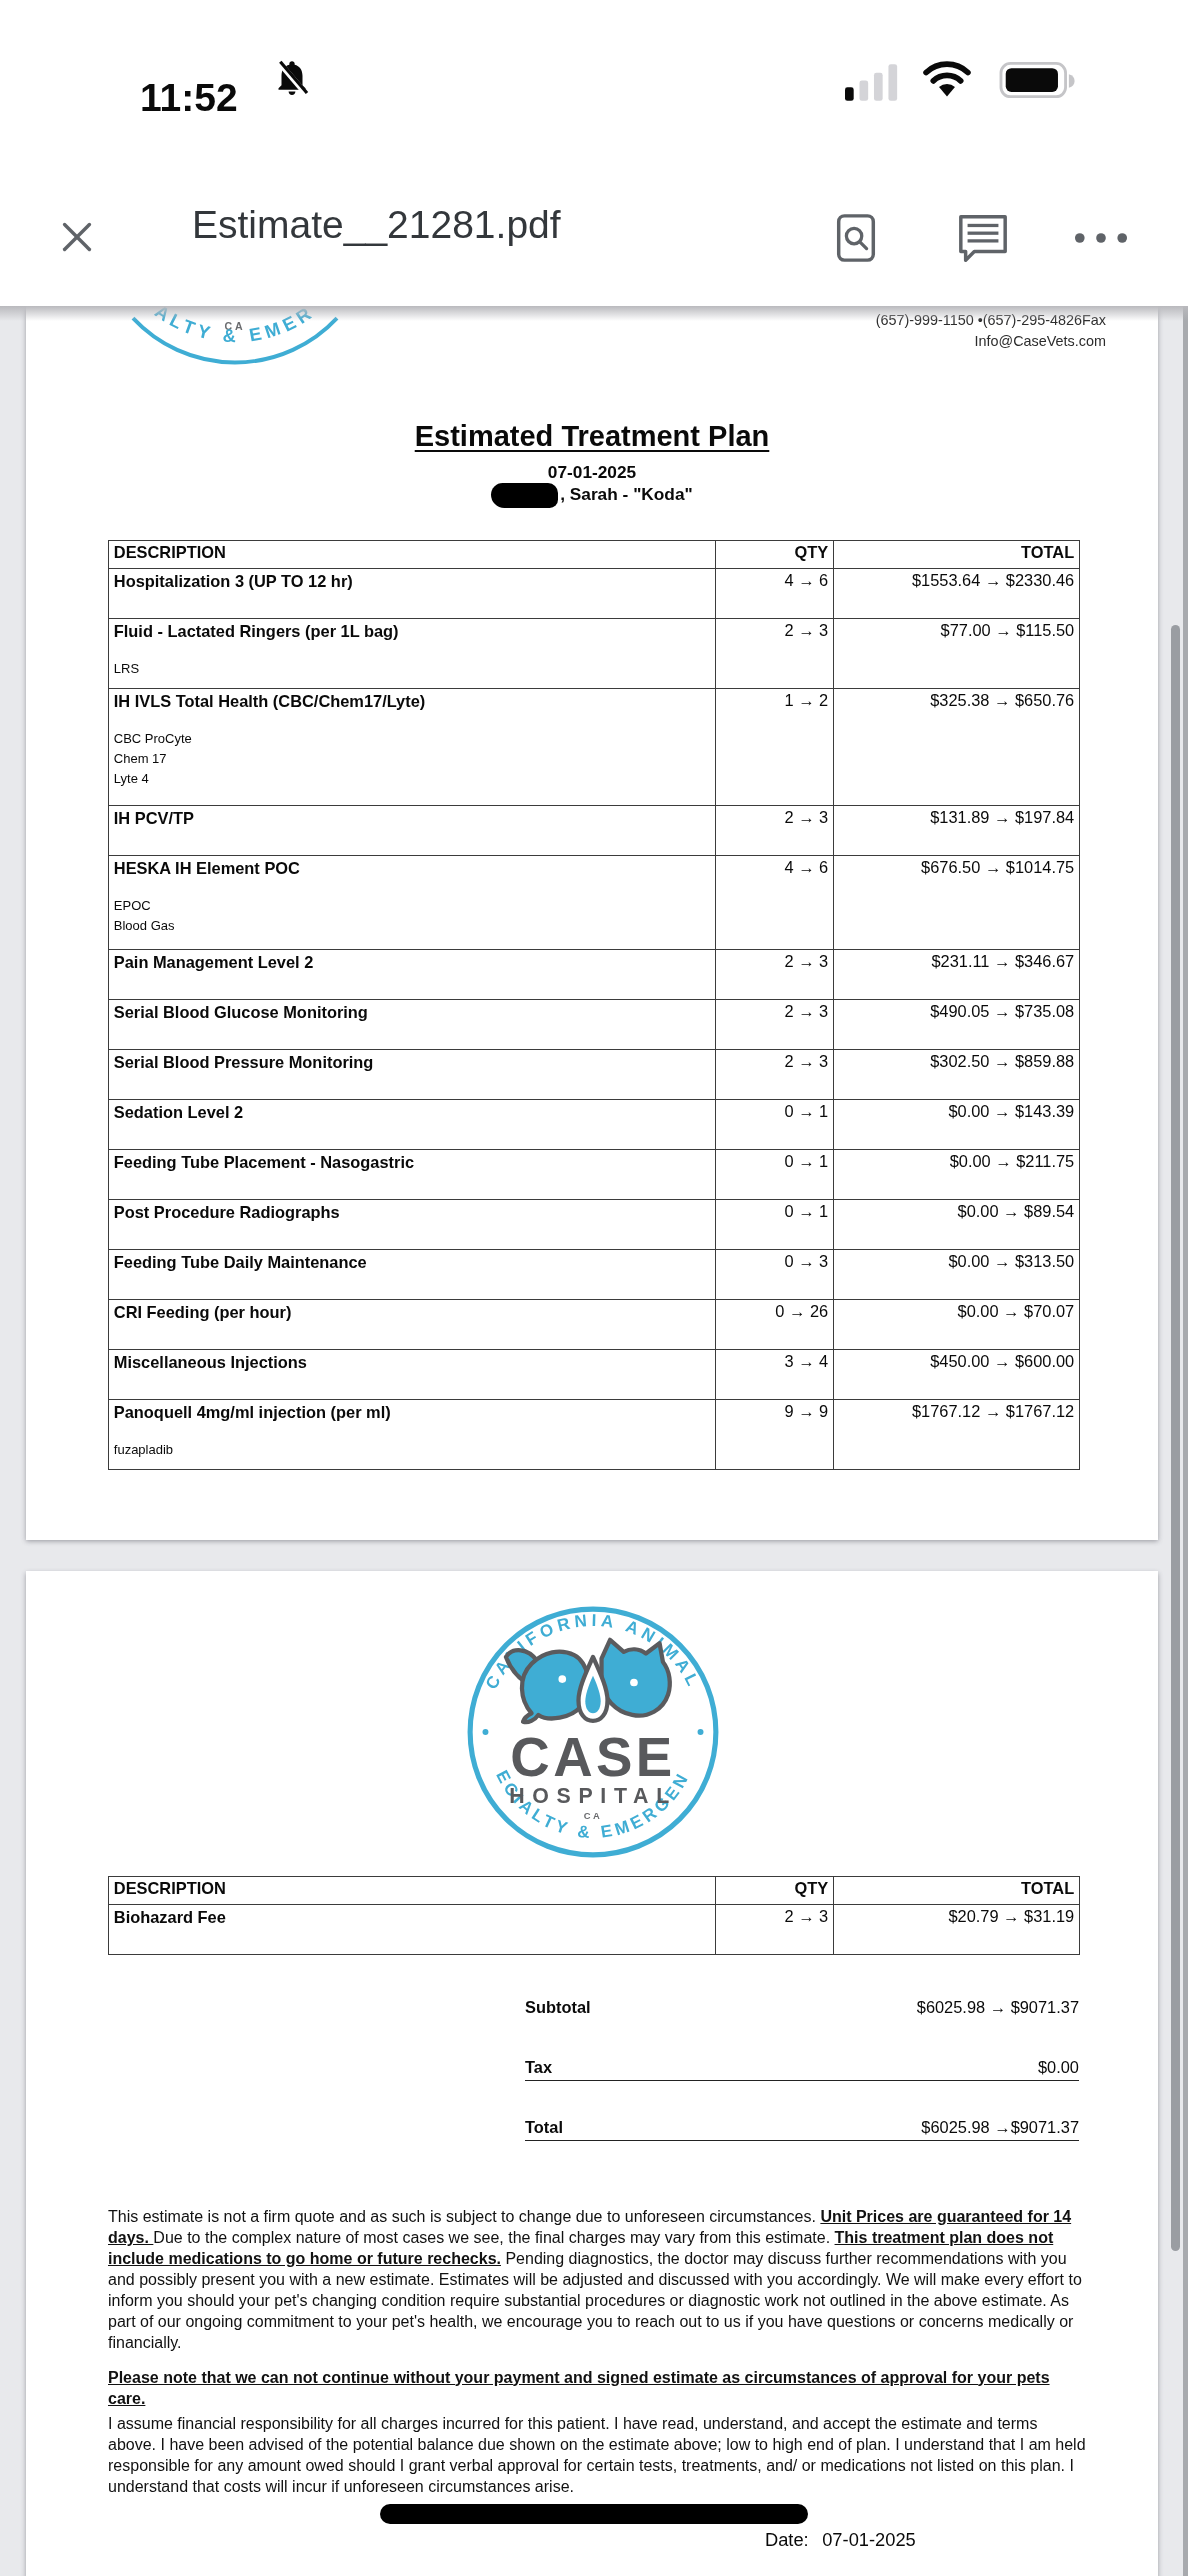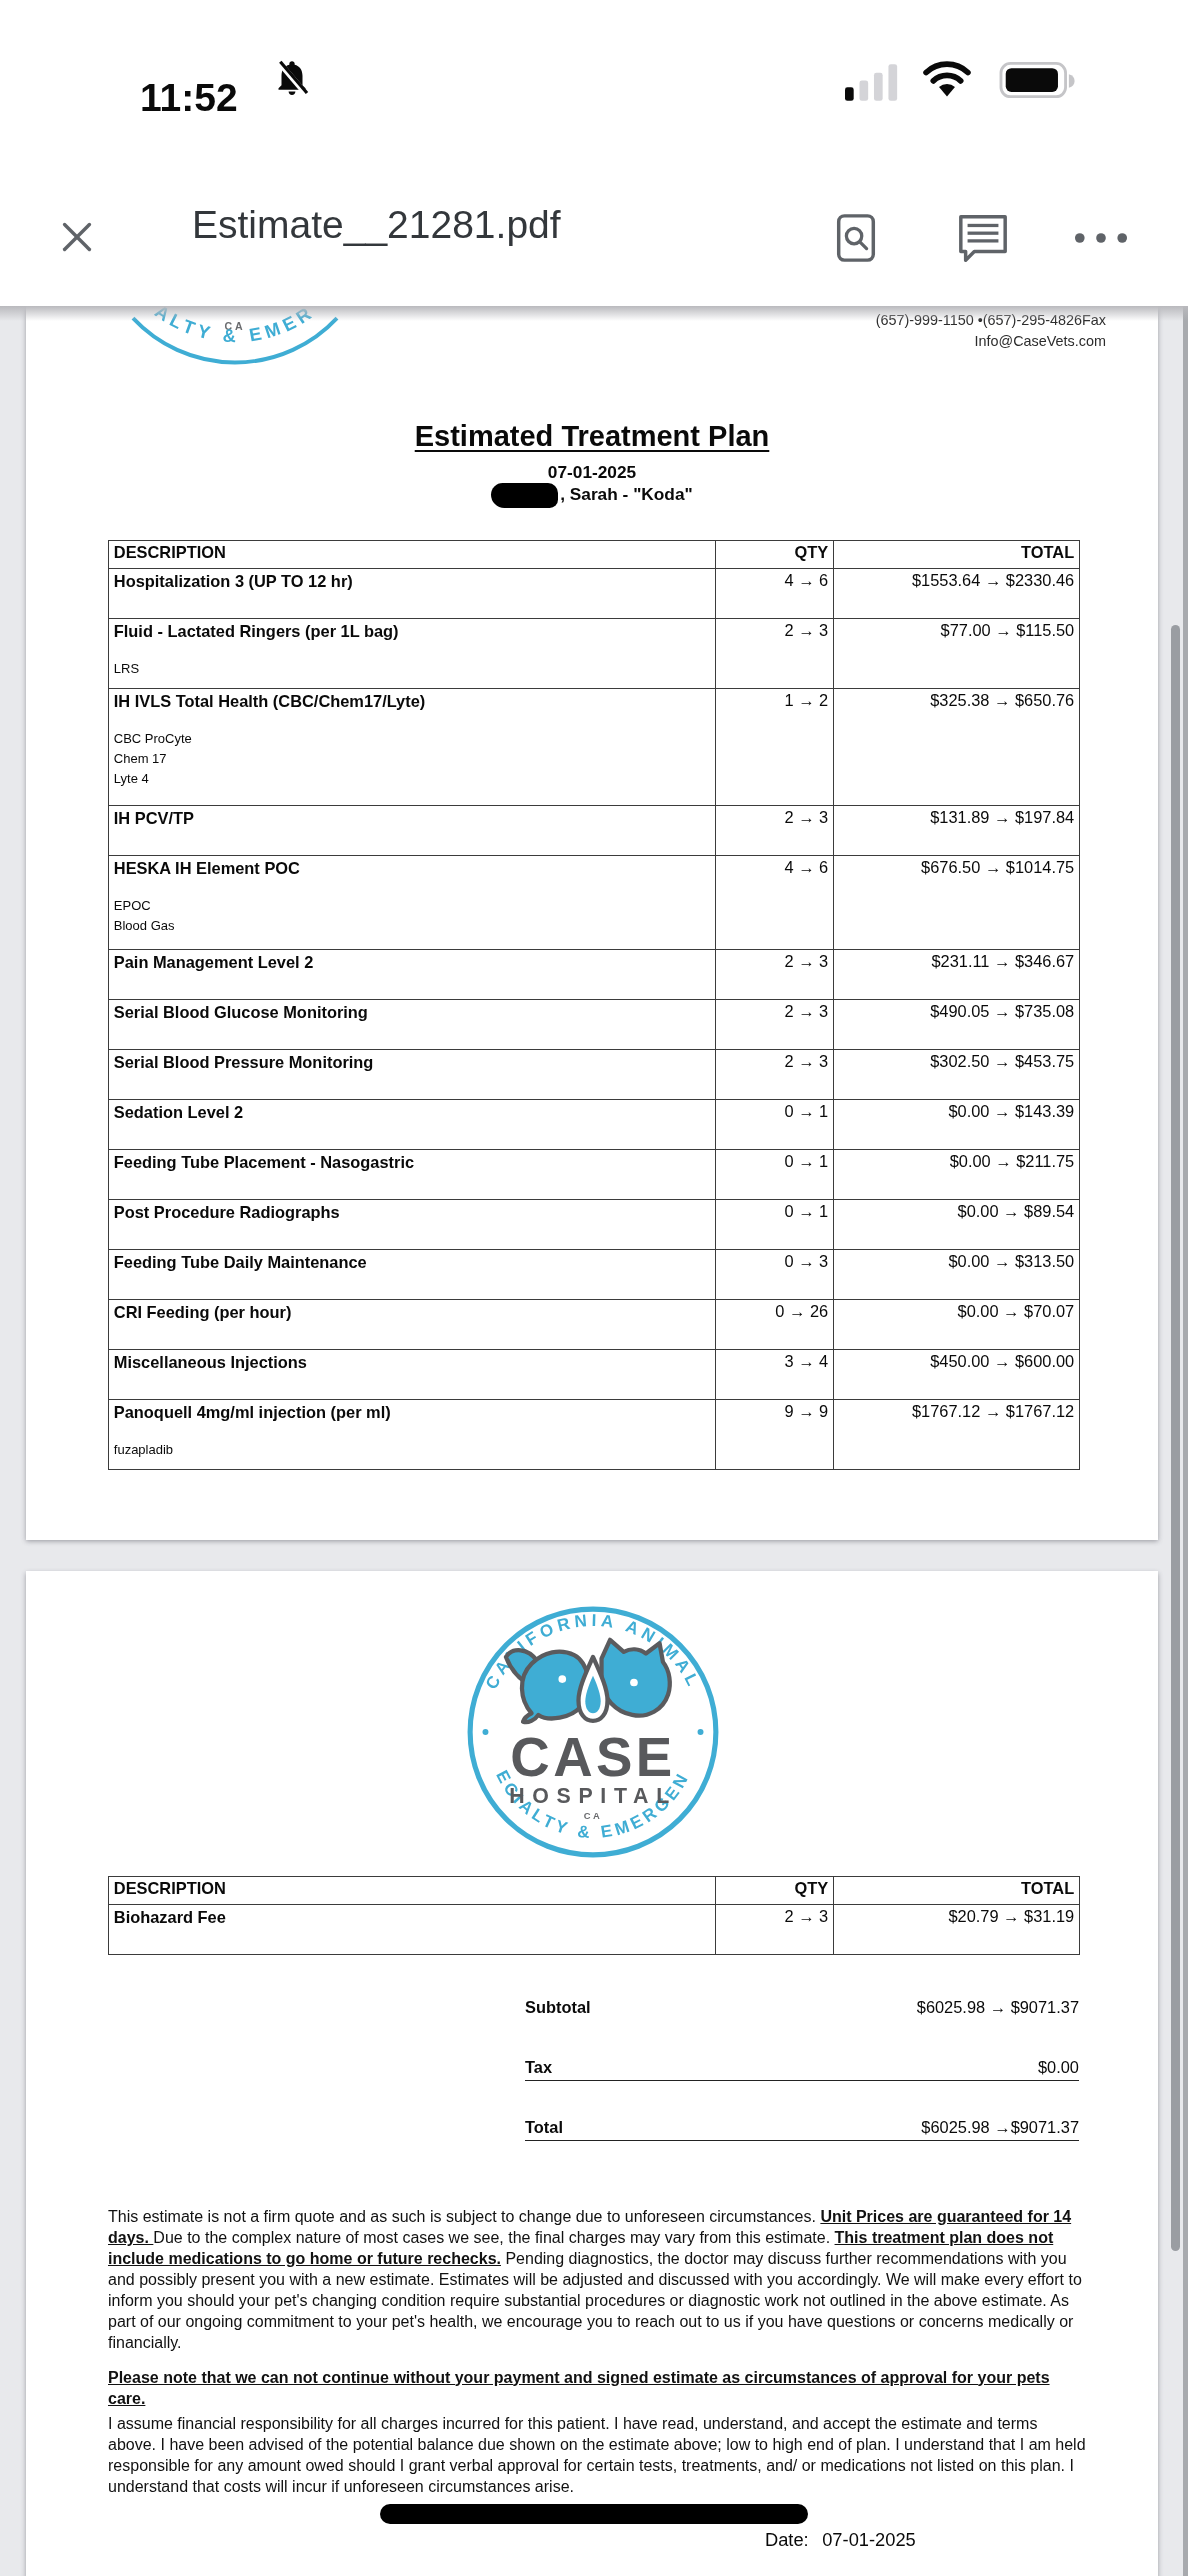--- a/index.html
+++ b/index.html
@@ -254,21 +254,21 @@
     </td>
     <td class="qty num">2 → 3</td>
     <td class="total num">$490.05 → $735.08</td>
   </tr>
             <tr style="height: 50px;">
     <td class="desc">
       <div class="desc-title">Serial Blood Pressure Monitoring</div>
 
     </td>
     <td class="qty num">2 → 3</td>
-    <td class="total num">$302.50 → $453.75</td>
+    <td class="total num">$302.50 → $859.88</td>
   </tr>
             <tr style="height: 50px;">
     <td class="desc">
       <div class="desc-title">Sedation Level 2</div>
 
     </td>
     <td class="qty num">0 → 1</td>
     <td class="total num">$0.00 → $143.39</td>
   </tr>
             <tr style="height: 50px;">

